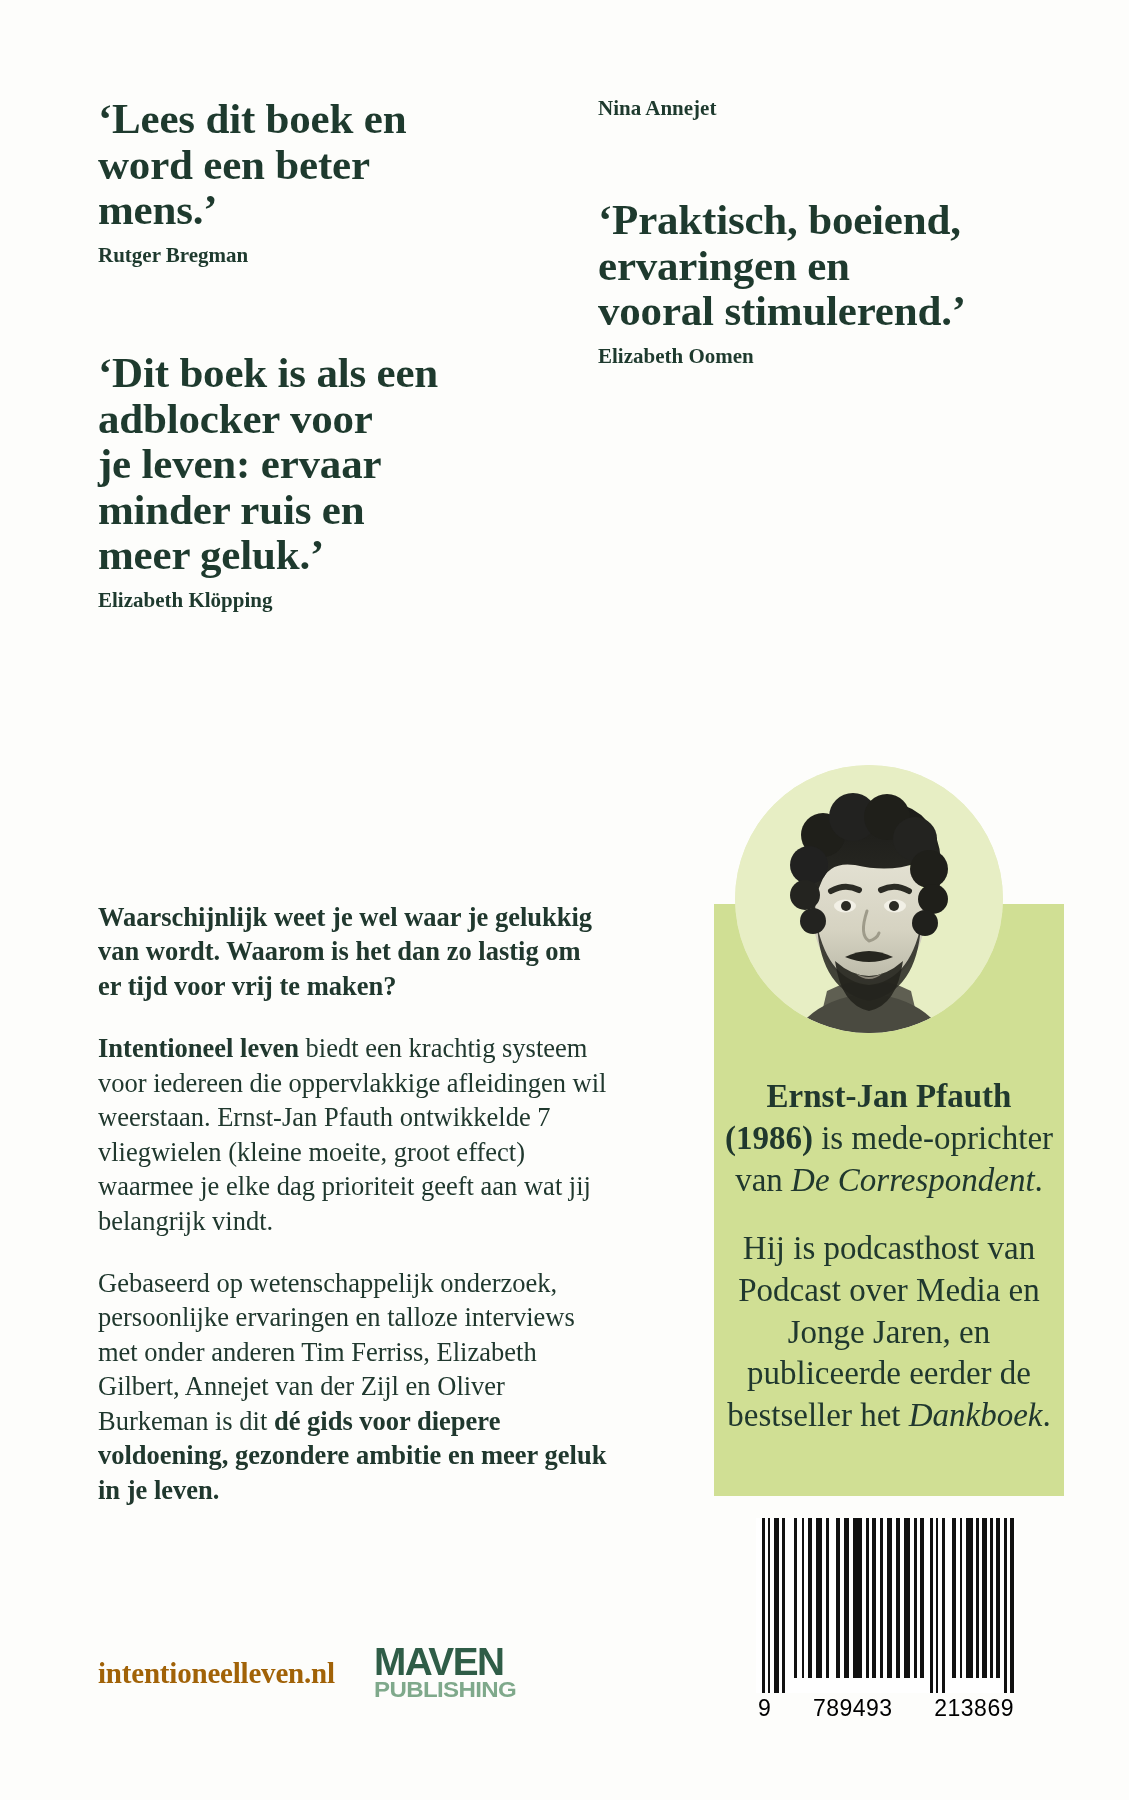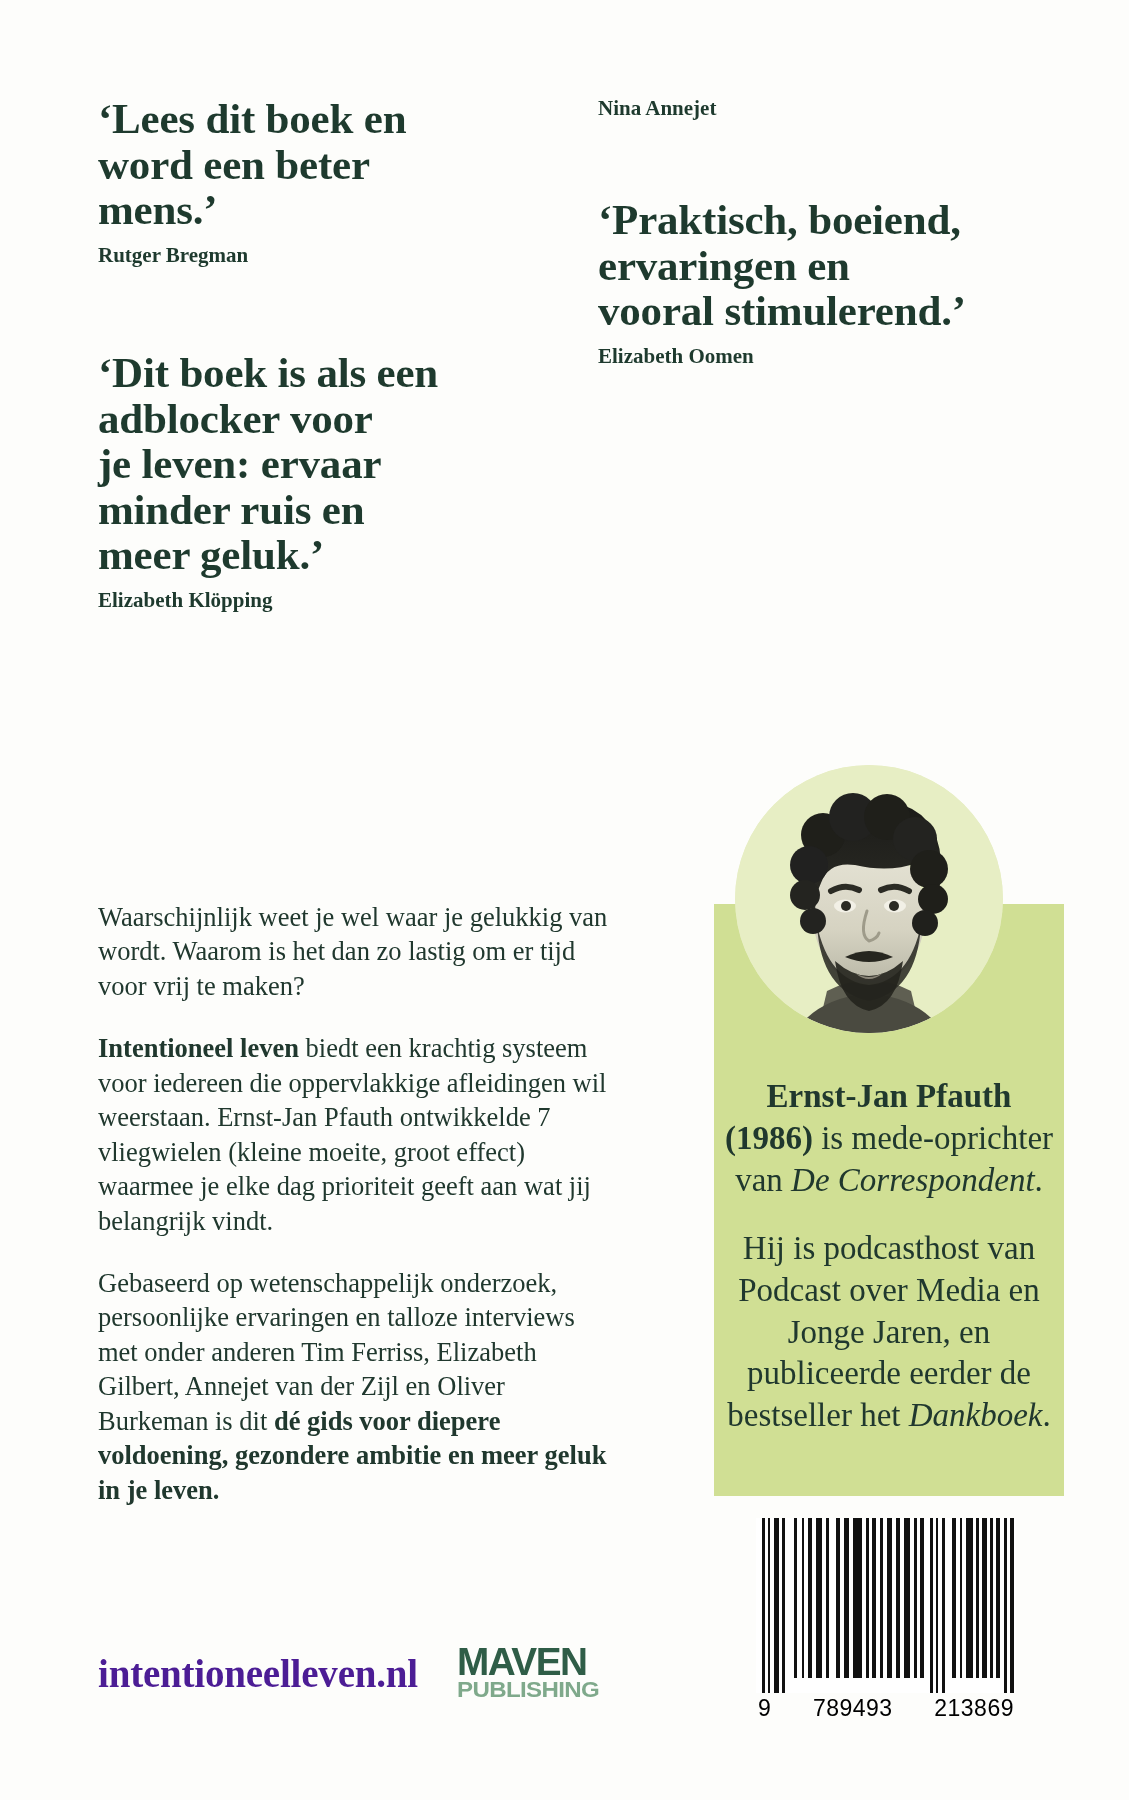--- a/index.html
+++ b/index.html
@@ -76,38 +76,38 @@
     top: 900px;
     width: 510px;
   }
   .blurb p {
     font-family: "Liberation Serif", "DejaVu Serif", serif;
     font-size: 26.5px;
     line-height: 1.30;
     color: #20382e;
     margin: 0 0 28px 0;
   }
-  .blurb p.bold { font-weight: 400; }
+  .blurb p.bold { font-weight: 700; }
   .blurb b { font-weight: 700; }
 
   
   .footer-row {
     position: absolute;
     left: 98px;
     top: 1645px;
     width: 520px;
     display: flex;
     align-items: center;
     justify-content: flex-start;
   }
   .site-url {
     font-family: "Liberation Serif", "DejaVu Serif", serif;
     font-weight: 700;
-    font-size: 39px;
-    color: #4c1d95;
+    font-size: 29px;
+    color: #a16207;
     letter-spacing: -0.2px;
   }
   .maven-logo {
     margin-left: 39px;
     line-height: 0.93;
     text-align: left;
   }
   .maven-top {
     font-family: "Liberation Sans", "DejaVu Sans", sans-serif;
     font-weight: 700;

